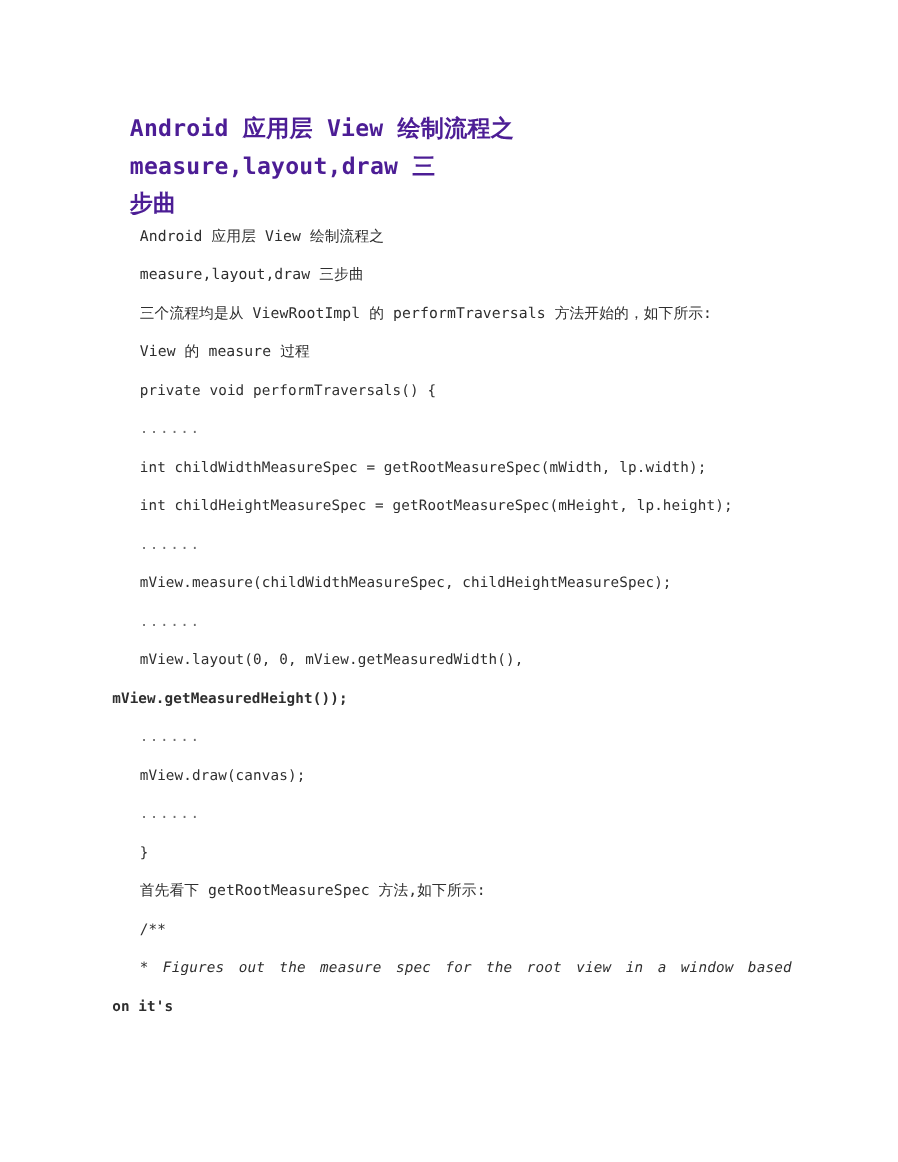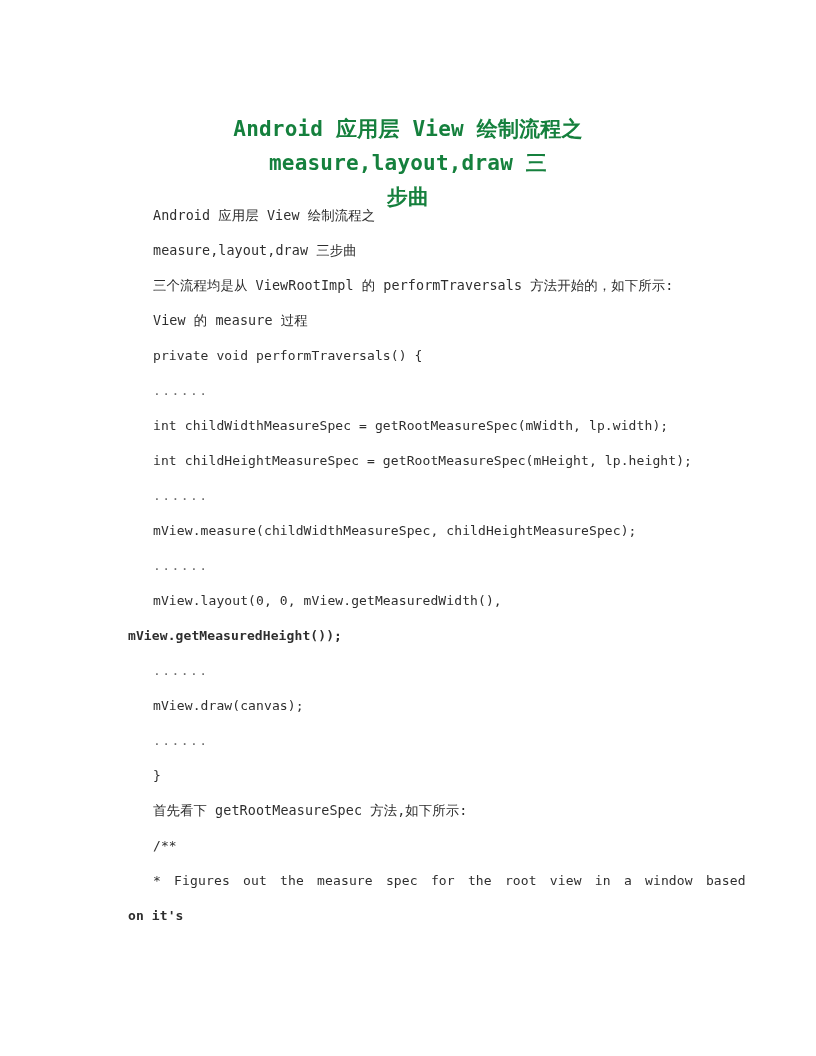--- a/index.html
+++ b/index.html
@@ -21,36 +21,36 @@
     width: 816px;
     height: 1056px;
     background: #ffffff;
     box-sizing: border-box;
   }
 
   
   .doc-title {
     position: absolute;
     left: 118px;
-    top: 112px;
+    top: 100px;
     width: 580px;
-    text-align: center;
+    text-align: left;
     font-family: "DejaVu Sans Mono", "Liberation Mono", monospace;
     font-weight: bold;
     font-size: 21px;
     line-height: 34px;
     letter-spacing: 0.2px;
-    color: #15803d;
+    color: #4c1d95;
     white-space: pre-wrap;
   }
 
   
   .content {
     position: absolute;
-    left: 128px;
+    left: 102px;
     top: 198px;
     width: 580px;
   }
 
   .line {
     font-family: "DejaVu Sans Mono", "Liberation Mono", monospace;
     font-size: 13px;
     line-height: 35px;
     color: #2e2e2e;
     white-space: pre;
@@ -72,20 +72,21 @@
   .line.cjk {
     font-size: 13.4px;
   }
 
   
   .line.justify {
     padding-left: 25px;
     white-space: pre;
     word-spacing: 5.1px;
     letter-spacing: 0.15px;
+    font-style: italic;
   }
 
   .line.ellipsis {
     color: #6e6e6e;
     letter-spacing: 1.4px;
   }
 </style>
 </head>
 <body>
 

